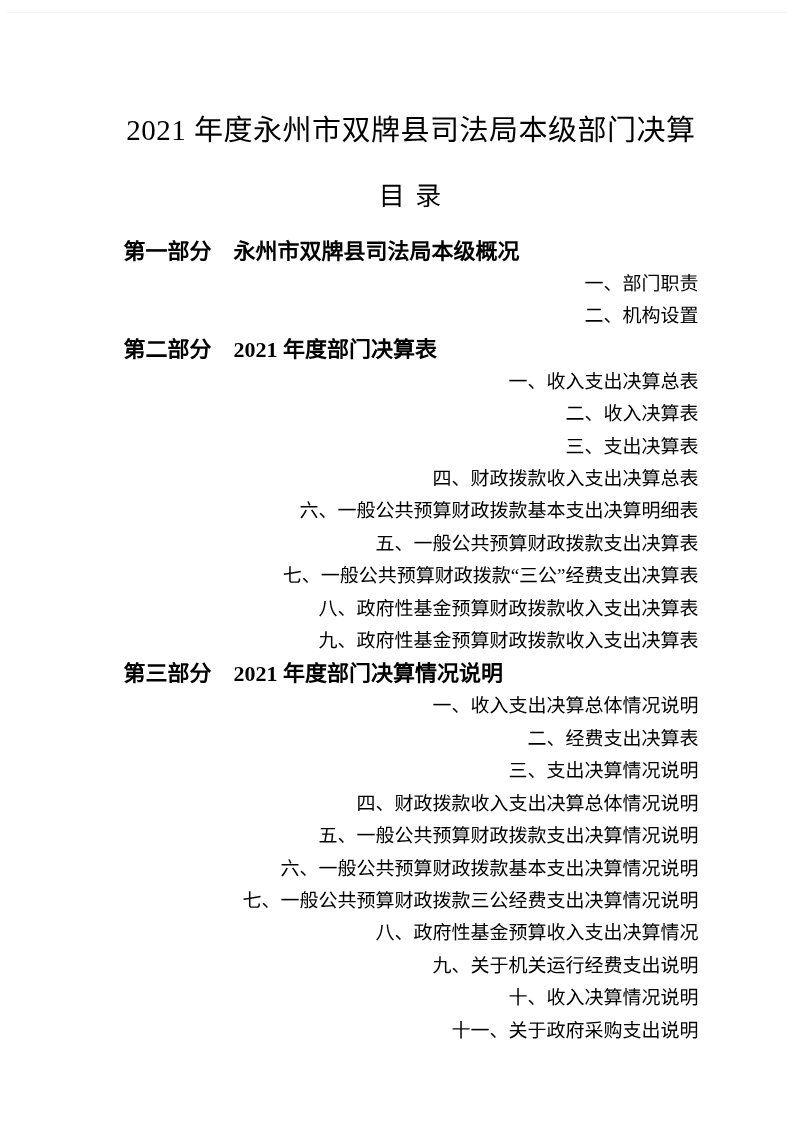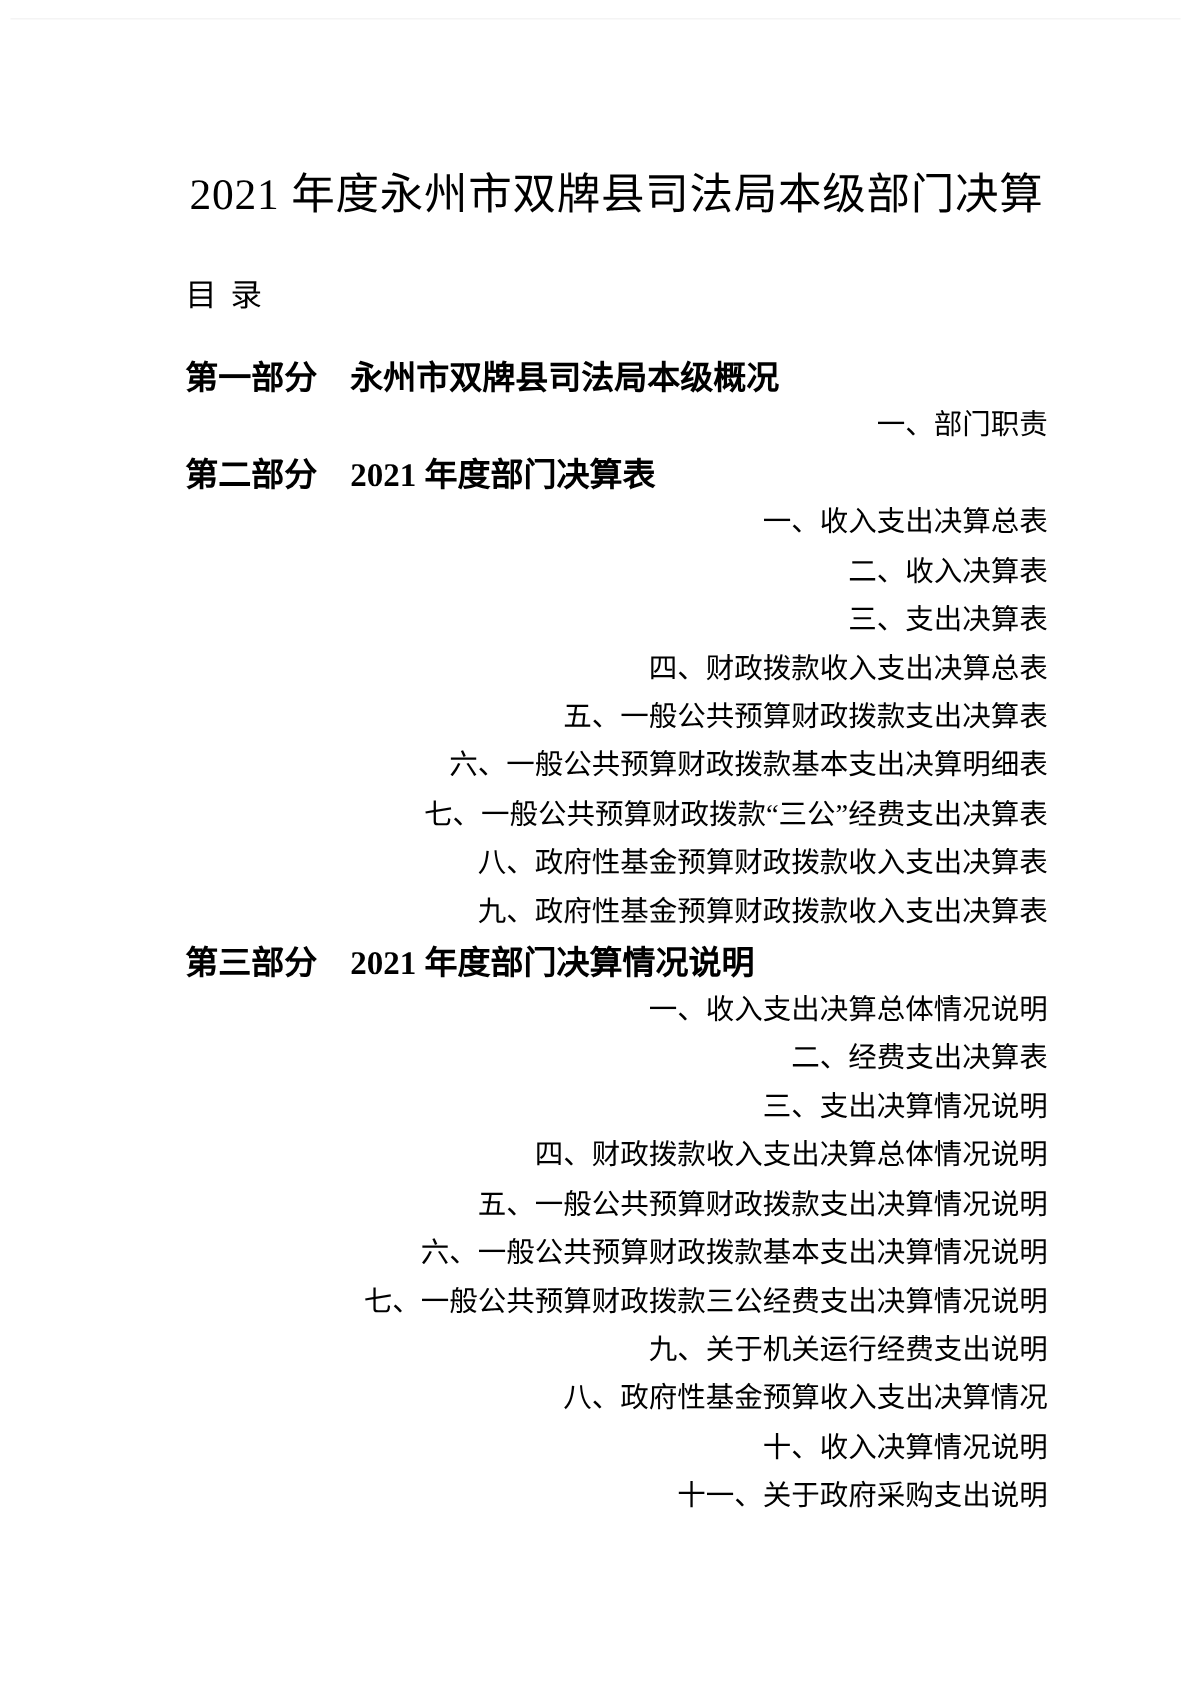--- a/index.html
+++ b/index.html
@@ -25,23 +25,24 @@
     padding-top: 97px;
     font-size: 29px;
     line-height: 40px;
     font-weight: 400;
     text-align: center;
     white-space: nowrap;
     letter-spacing: 0.5px;
   }
   .toc-label {
     margin: 33px 0 0 0;
-    font-size: 21px;
+    font-size: 26px;
     line-height: 28px;
     font-weight: 400;
+    text-align: center;
     letter-spacing: 2px;
   }
   .toc-body {
     margin-top: 24px;
   }
   .section-heading {
     margin: 0;
     font-size: 22px;
     line-height: 33px;
     font-weight: 700;
@@ -61,36 +62,37 @@
 <body>
 
 <div class="page" style="color: rgb(0, 0, 0); background: rgb(255, 255, 255);">
   <h1 class="doc-title">2021 年度永州市双牌县司法局本级部门决算</h1>
 
   <div class="toc-label">目  录</div>
 
   <main class="toc-body">
       <h2 class="section-heading">第一部分　永州市双牌县司法局本级概况</h2>
       <p class="toc-item">一、部门职责</p>
+      <p class="toc-item">二、机构设置</p>
       <h2 class="section-heading">第二部分　2021 年度部门决算表</h2>
       <p class="toc-item">一、收入支出决算总表</p>
       <p class="toc-item">二、收入决算表</p>
       <p class="toc-item">三、支出决算表</p>
       <p class="toc-item">四、财政拨款收入支出决算总表</p>
+      <p class="toc-item">六、一般公共预算财政拨款基本支出决算明细表</p>
       <p class="toc-item">五、一般公共预算财政拨款支出决算表</p>
-      <p class="toc-item">六、一般公共预算财政拨款基本支出决算明细表</p>
       <p class="toc-item">七、一般公共预算财政拨款“三公”经费支出决算表</p>
       <p class="toc-item">八、政府性基金预算财政拨款收入支出决算表</p>
       <p class="toc-item">九、政府性基金预算财政拨款收入支出决算表</p>
       <h2 class="section-heading">第三部分　2021 年度部门决算情况说明</h2>
       <p class="toc-item">一、收入支出决算总体情况说明</p>
       <p class="toc-item">二、经费支出决算表</p>
       <p class="toc-item">三、支出决算情况说明</p>
       <p class="toc-item">四、财政拨款收入支出决算总体情况说明</p>
       <p class="toc-item">五、一般公共预算财政拨款支出决算情况说明</p>
       <p class="toc-item">六、一般公共预算财政拨款基本支出决算情况说明</p>
       <p class="toc-item">七、一般公共预算财政拨款三公经费支出决算情况说明</p>
+      <p class="toc-item">八、政府性基金预算收入支出决算情况</p>
       <p class="toc-item">九、关于机关运行经费支出说明</p>
-      <p class="toc-item">八、政府性基金预算收入支出决算情况</p>
       <p class="toc-item">十、收入决算情况说明</p>
       <p class="toc-item">十一、关于政府采购支出说明</p>
     </main>
 </div>
 
 </body></html>

